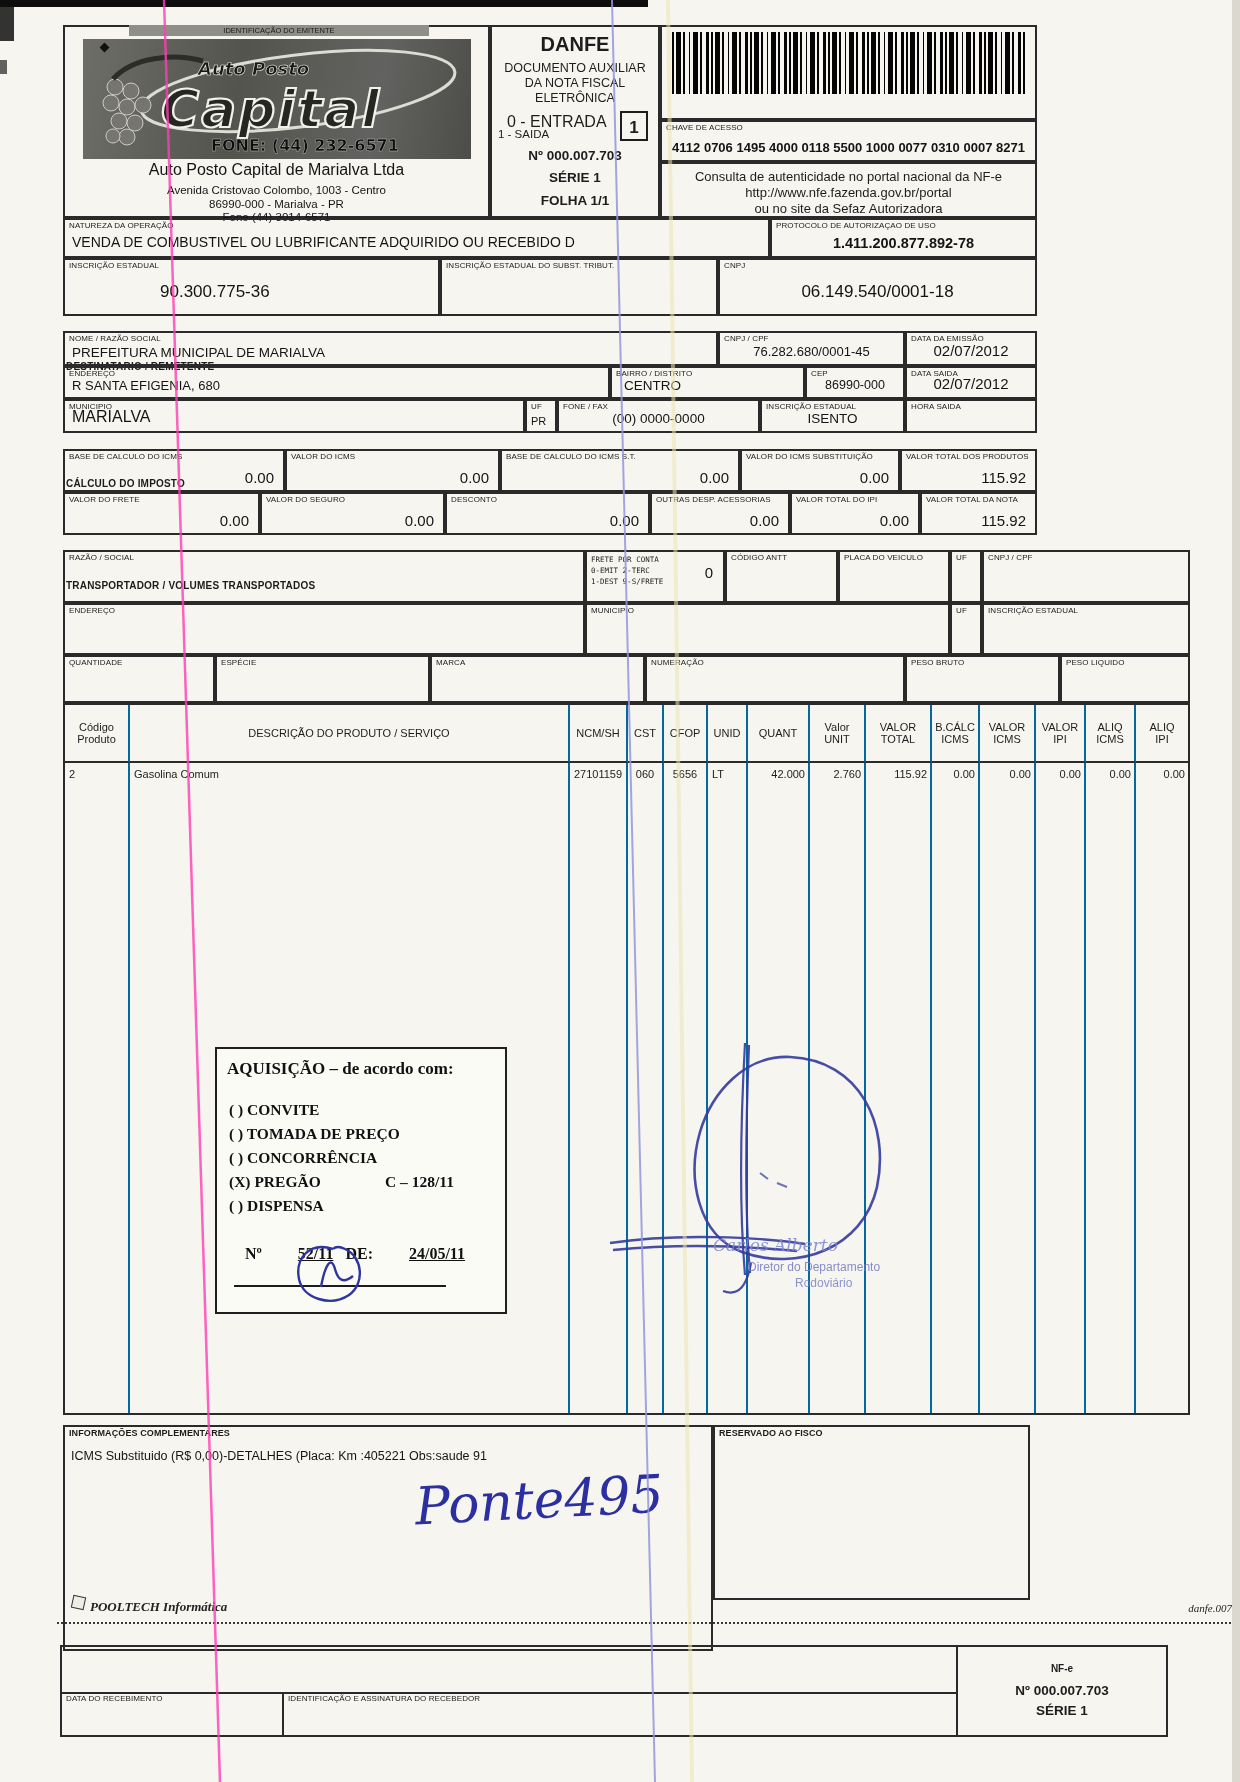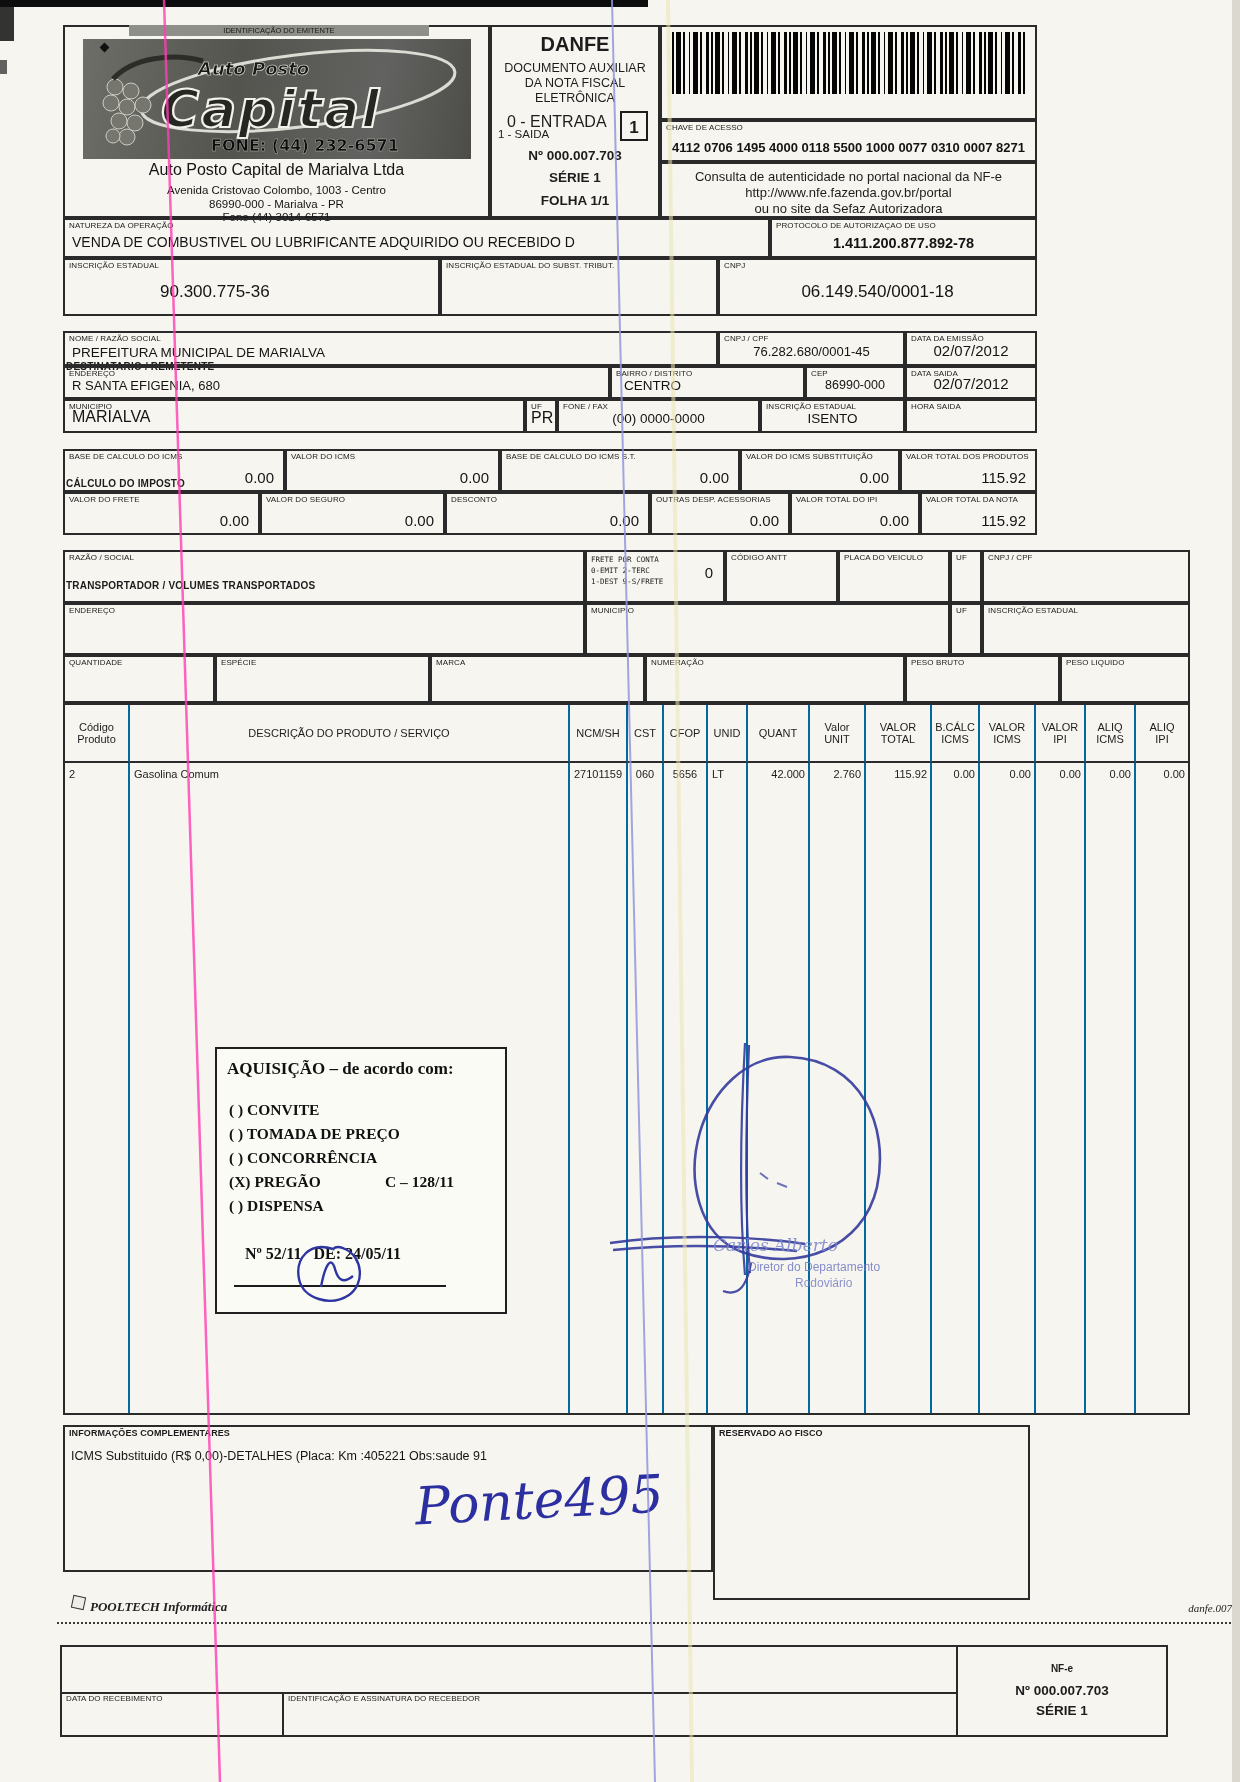--- a/index.html
+++ b/index.html
@@ -35,21 +35,21 @@
   .pc{font-size:11px;padding-top:5px;}
   .pc.l{padding-left:4px;}
   .pc.c{text-align:center;}
   .pc.r{text-align:right;padding-right:3px;}
   
   .stamp{position:absolute;left:215px;top:1047px;width:288px;height:263px;border:2px solid #1f1f1f;
          background:rgba(252,251,247,.85);font-family:"Liberation Serif",serif;color:#111;z-index:30;}
   .stamp .t{position:absolute;left:10px;top:10px;font-size:17px;font-weight:bold;}
   .stamp .o{position:absolute;left:12px;font-size:15.5px;font-weight:bold;white-space:nowrap;}
   .stamp .numline{position:absolute;left:28px;top:196px;font-size:16px;font-weight:bold;}
-  .stamp .u{}
+  .stamp .u{text-decoration:underline;margin-left:32px;}
   .sigline{position:absolute;left:17px;top:236px;width:212px;border-top:2px solid #1c1c1c;}
   
   .mini{font-size:7.5px;line-height:9px;font-family:"DejaVu Sans Mono",monospace;color:#222;}
   .hand{position:absolute;left:415px;top:1470px;font-family:"DejaVu Serif",serif;font-style:italic;
         font-size:52px;color:#2b2f9f;transform:rotate(-3deg);z-index:35;}
   .stamp-blue{fill:#7c86cc;font-style:italic;}
   .footer-serif{font-family:"Liberation Serif",serif;font-style:italic;color:#222;}
   .dotted{position:absolute;left:57px;top:1622px;width:1178px;border-top:2px dotted #3a3a3a;}
   .artifact{position:absolute;pointer-events:none;}
 </style>
@@ -163,21 +163,21 @@
   <div class="box" style="left:905px;top:366px;width:132px;height:33px">
     <div class="lbl">DATA SAIDA</div>
     <div class="val vcenter" style="font-size:15px;">02/07/2012</div>
   </div>
   <div class="box" style="left:63px;top:399px;width:462px;height:34px">
     <div class="lbl">MUNICIPIO</div>
     <div class="val" style="left:7px;bottom:5px;font-size:16px;">MARIALVA</div>
   </div>
   <div class="box" style="left:525px;top:399px;width:32px;height:34px">
     <div class="lbl">UF</div>
-    <div class="val" style="left:4px;bottom:4px;font-size:16px;">PR</div>
+    <div class="val" style="left:4px;bottom:4px;font-size:11px;">PR</div>
   </div>
   <div class="box" style="left:557px;top:399px;width:203px;height:34px">
     <div class="lbl">FONE / FAX</div>
     <div class="val vcenter" style="font-size:13.5px;">(00) 0000-0000</div>
   </div>
   <div class="box" style="left:760px;top:399px;width:145px;height:34px">
     <div class="lbl">INSCRIÇÃO ESTADUAL</div>
     <div class="val vcenter" style="font-size:13.5px;">ISENTO</div>
   </div>
   <div class="box" style="left:905px;top:399px;width:132px;height:34px">
@@ -381,21 +381,21 @@
     <path d="M235,22 C305,25 335,90 322,152 C308,214 242,237 187,217 C142,200 132,142 145,97 C157,57 190,20 235,22" fill="none" stroke="#333b9c" stroke-width="2.6" opacity=".9"></path>
     <path d="M190,8 C186,80 184,170 190,240 M194,10 C191,84 189,168 195,238" fill="none" stroke="#333b9c" stroke-width="2.2" opacity=".9"></path>
     <path d="M55,208 C120,198 205,202 250,209 M58,215 C130,208 200,212 242,216" fill="none" stroke="#333b9c" stroke-width="2.4" opacity=".9"></path>
     <path d="M196,228 C192,250 184,262 168,256" fill="none" stroke="#333b9c" stroke-width="2.2" opacity=".9"></path>
     <path d="M205,138 l8,6 M222,148 l10,4" stroke="#333b9c" stroke-width="2" opacity=".7"></path>
     <text x="158" y="216" font-size="17" class="stamp-blue" font-family="DejaVu Serif, serif" opacity=".85">Carlos Alberto</text>
     <text x="193" y="236" font-size="12" fill="#707ac4" opacity=".85" font-family="Liberation Sans, sans-serif">Diretor do Departamento</text>
     <text x="240" y="252" font-size="12" fill="#707ac4" opacity=".8" font-family="Liberation Sans, sans-serif">Rodoviário</text>
   </svg>
 
-  <div class="box" style="left:63px;top:1425px;width:650px;height:147px">
+  <div class="box" style="left:63px;top:1425px;width:650px;height:226px">
     <div class="lbl" style="font-size:9px;font-weight:bold;">INFORMAÇÕES COMPLEMENTARES</div>
     <div class="val" style="left:6px;top:22px;font-size:12.5px;">ICMS Substituido (R$ 0,00)-DETALHES (Placa: Km :405221 Obs:saude 91</div>
   </div>
   <div class="box" style="left:713px;top:1425px;width:317px;height:175px">
     <div class="lbl" style="font-size:9px;font-weight:bold;">RESERVADO AO FISCO</div>
   </div>
   <div class="hand">Ponte495</div>
 
   <div class="abs" style="left:72px;top:1596px;width:11px;height:11px;border:1.5px solid #333;
        transform:rotate(12deg);background:#efede6;"></div>

